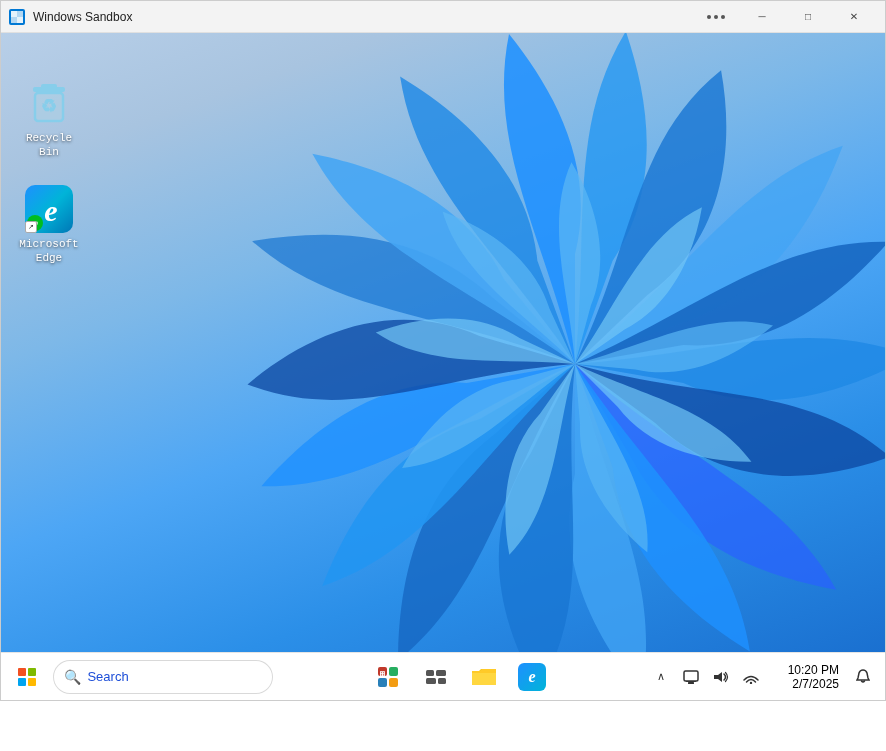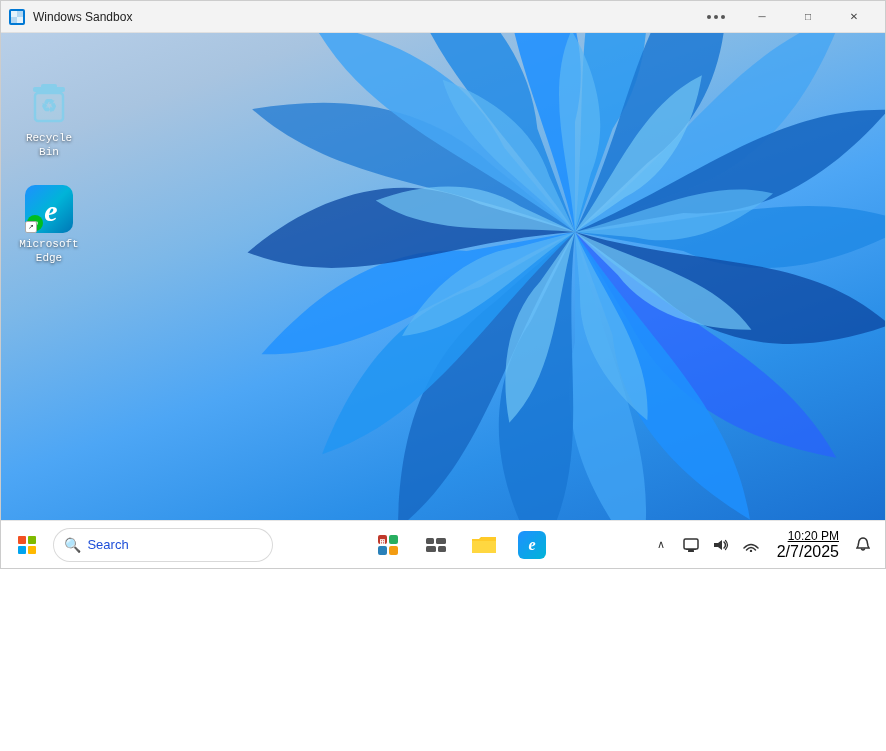--- a/index.html
+++ b/index.html
@@ -1,19 +1,19 @@
 <!DOCTYPE html>
 <html><head>
   <meta charset="utf-8">
   <style>
     * { margin: 0; padding: 0; box-sizing: border-box; }
     body { width: 886px; height: 751px; overflow: hidden; font-family: 'Segoe UI', sans-serif; background: #fff; }
 
     
-    .window { width: 886px; height: 569px; display: flex; flex-direction: column; border: 1px solid #ccc; }
+    .window { width: 886px; height: 701px; display: flex; flex-direction: column; border: 1px solid #ccc; }
 
     .title-bar {
       height: 32px; background: #f3f3f3; display: flex; align-items: center;
       padding: 0 8px; flex-shrink: 0; border-bottom: 1px solid #e0e0e0;
       user-select: none;
     }
     .title-bar-icon { width: 16px; height: 16px; margin-right: 8px; flex-shrink: 0; }
     .title-bar-title { font-size: 12px; color: #222; flex: 1; }
     .title-bar-controls { display: flex; gap: 0; margin-left: auto; }
     .title-bar-btn {
@@ -101,22 +101,22 @@
     }
     .tray-icon {
       width: 28px; height: 36px; display: flex; align-items: center; justify-content: center;
       cursor: pointer; border-radius: 4px; font-size: 13px; color: #333;
     }
 
     .clock {
       display: flex; flex-direction: column; align-items: flex-end; justify-content: center;
       height: 44px; padding: 0 8px; cursor: pointer; border-radius: 4px; min-width: 80px;
     }
-    .clock-time { font-size: 12px; color: #000; font-weight: 400; text-decoration: underline; }
-    .clock-date { font-size: 16px; color: #000; }
+    .clock-time { font-size: 12px; color: #000; font-weight: 400; }
+    .clock-date { font-size: 12px; color: #000; }
 
     .notification-btn {
       width: 28px; height: 36px; display: flex; align-items: center; justify-content: center;
       cursor: pointer; border-radius: 4px; font-size: 14px; color: #333;
     }
     .tb-edge-icon {
       width: 28px; height: 28px; border-radius: 6px;
       background: linear-gradient(135deg, #1e90ff, #00b4d8);
       display: flex; align-items: center; justify-content: center;
       font-size: 16px; font-weight: 900; color: #fff; font-style: italic; font-family: Georgia, serif;

